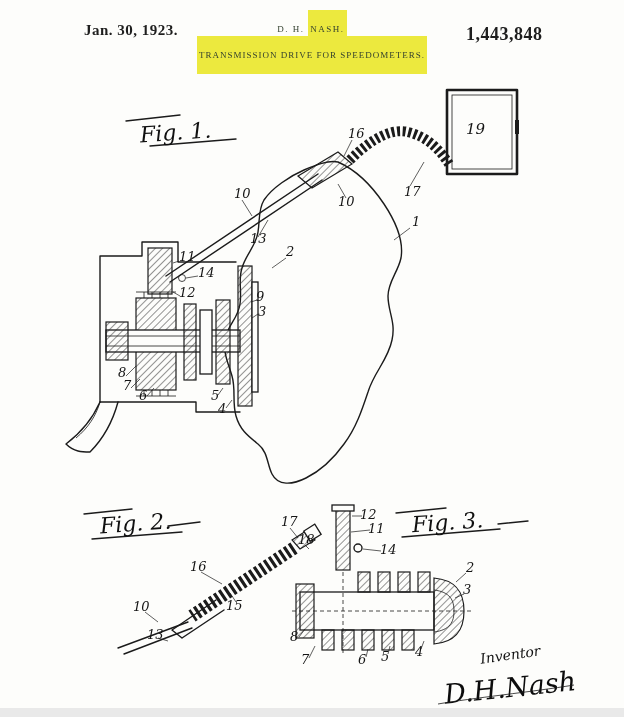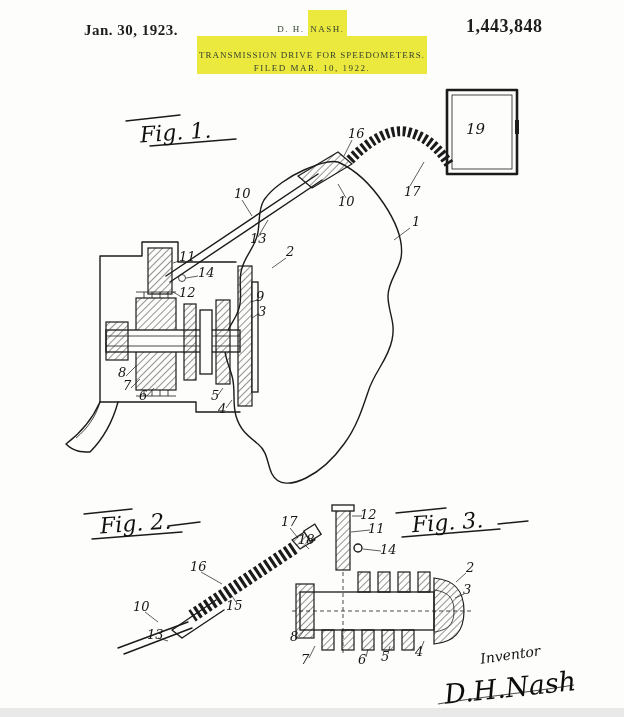--- a/index.html
+++ b/index.html
@@ -2,21 +2,21 @@
 <html style="--hl: #ece93e;"><head>
 <meta charset="utf-8">
 <style>
   html,body{margin:0;padding:0;background:#e9e9e9;}
   .page{
     position:relative;width:624px;height:708px;margin:0 auto;
     background:#fdfdfb;overflow:hidden;
     font-family:"Liberation Serif", serif;color:#1e1e1e;
   }
   .hdr-date{position:absolute;left:84px;top:22px;font-size:15px;font-weight:bold;letter-spacing:.5px;}
-  .hdr-num{position:absolute;left:466px;top:16px;font-size:18px;font-weight:bold;letter-spacing:.5px;}
+  .hdr-num{position:absolute;left:466px;top:24px;font-size:18px;font-weight:bold;letter-spacing:.5px;}
   .hdr-center{position:absolute;left:0;right:0;top:24px;text-align:center;color:#33402e;}
   .hdr-center .line1{font-size:9px;letter-spacing:1.5px;}
   .hdr-center .line2{font-size:9px;letter-spacing:1px;margin-top:16px;}
   .hdr-center .line3{font-size:9px;letter-spacing:1.5px;margin-top:3px;}
   .hl{background:var(--hl,#ece93e);padding:14px 2px;}
   svg{position:absolute;left:0;top:0;}
   .stroke{stroke:#1b1b1b;fill:none;stroke-width:1.4;stroke-linecap:round;stroke-linejoin:round;}
   .thin{stroke:#1b1b1b;fill:none;stroke-width:.8;}
   .leader{stroke:#1b1b1b;fill:none;stroke-width:.7;}
   .hatchfill{fill:url(#hatch);stroke:#1b1b1b;stroke-width:1.2;}
@@ -32,21 +32,20 @@
 </head>
 <body>
 
 <div class="page">
 
   <div class="hdr-date">Jan. 30, 1923.</div>
   <div class="hdr-num">1,443,848</div>
   <div class="hdr-center">
     <div class="line1"><span>D. H. </span><span class="hl">NASH.</span></div>
     <div class="line2"><span class="hl">TRANSMISSION DRIVE FOR SPEEDOMETERS.</span></div>
-    <div class="line3">FILED MAR. 10, 1922.</div>
   </div>
 
   <svg width="624" height="717" viewBox="0 0 624 717">
     <defs>
       <pattern id="hatch" patternUnits="userSpaceOnUse" width="5" height="5" patternTransform="rotate(45)">
         <line x1="0" y1="0" x2="0" y2="5" stroke="#2a2a2a" stroke-width="1"></line>
       </pattern>
     </defs>
 
     <g>

